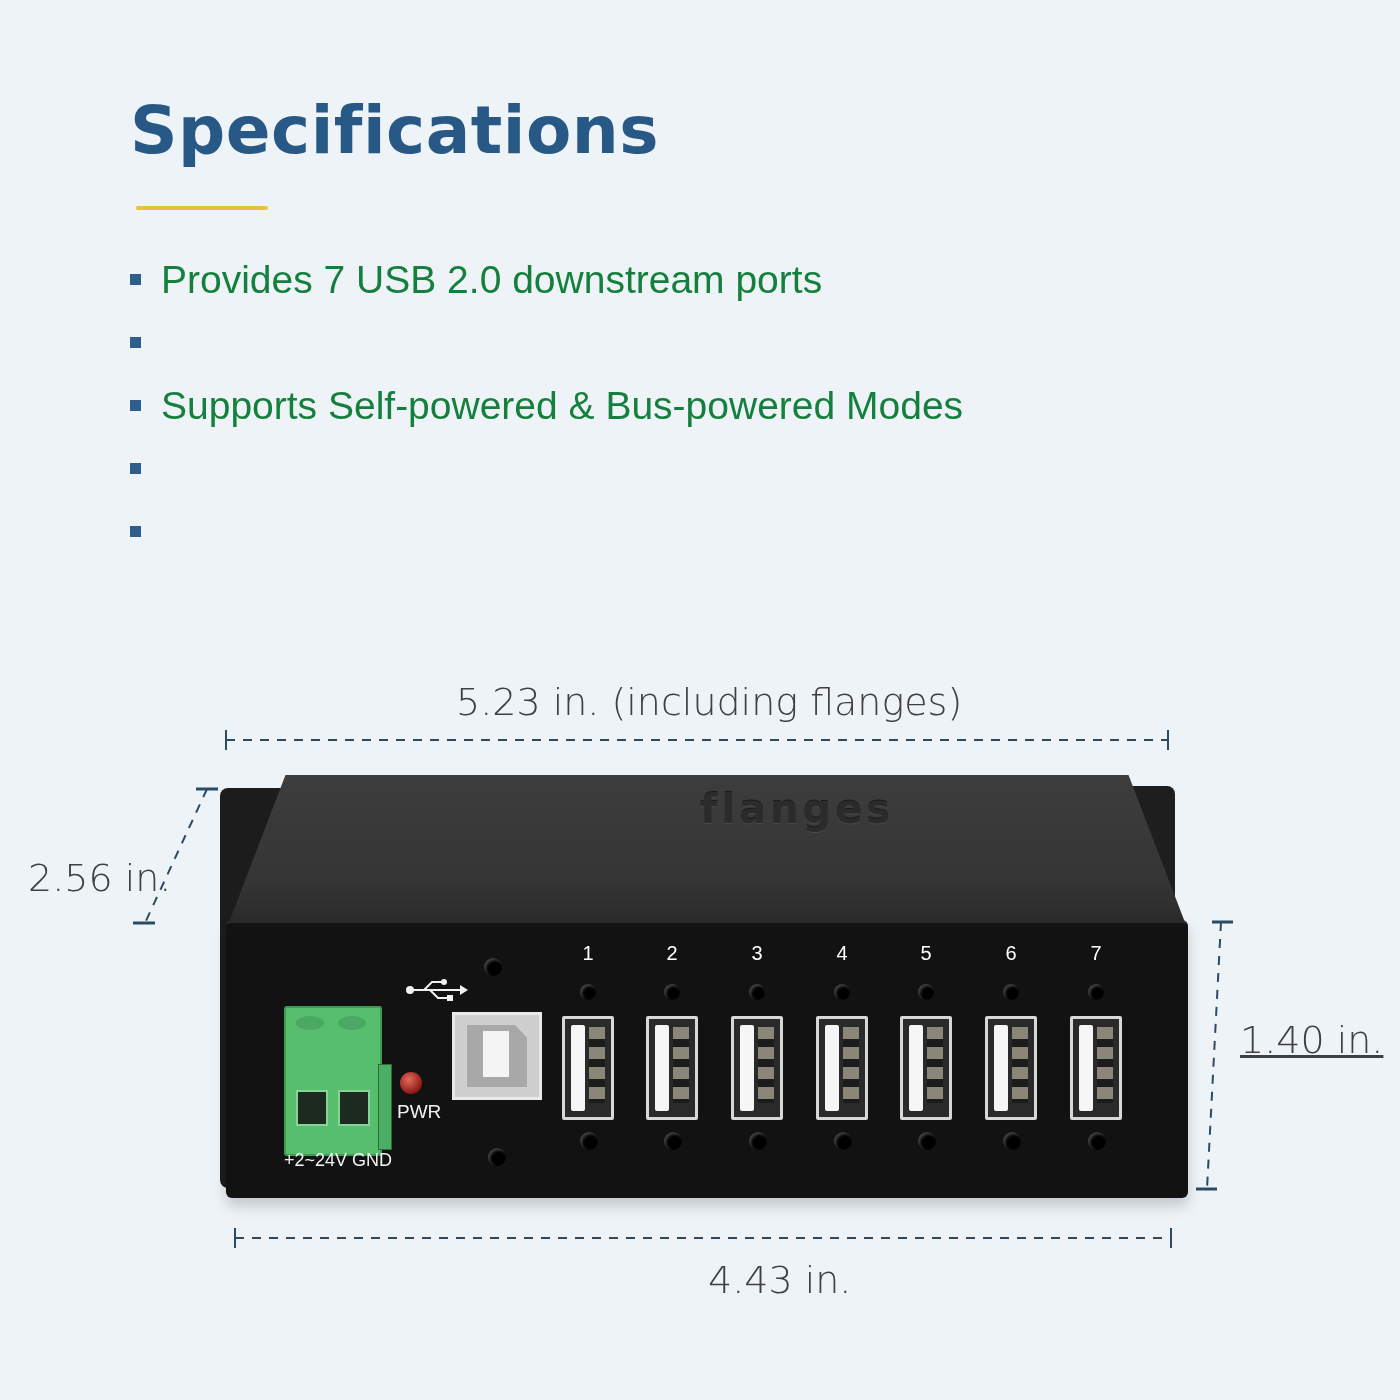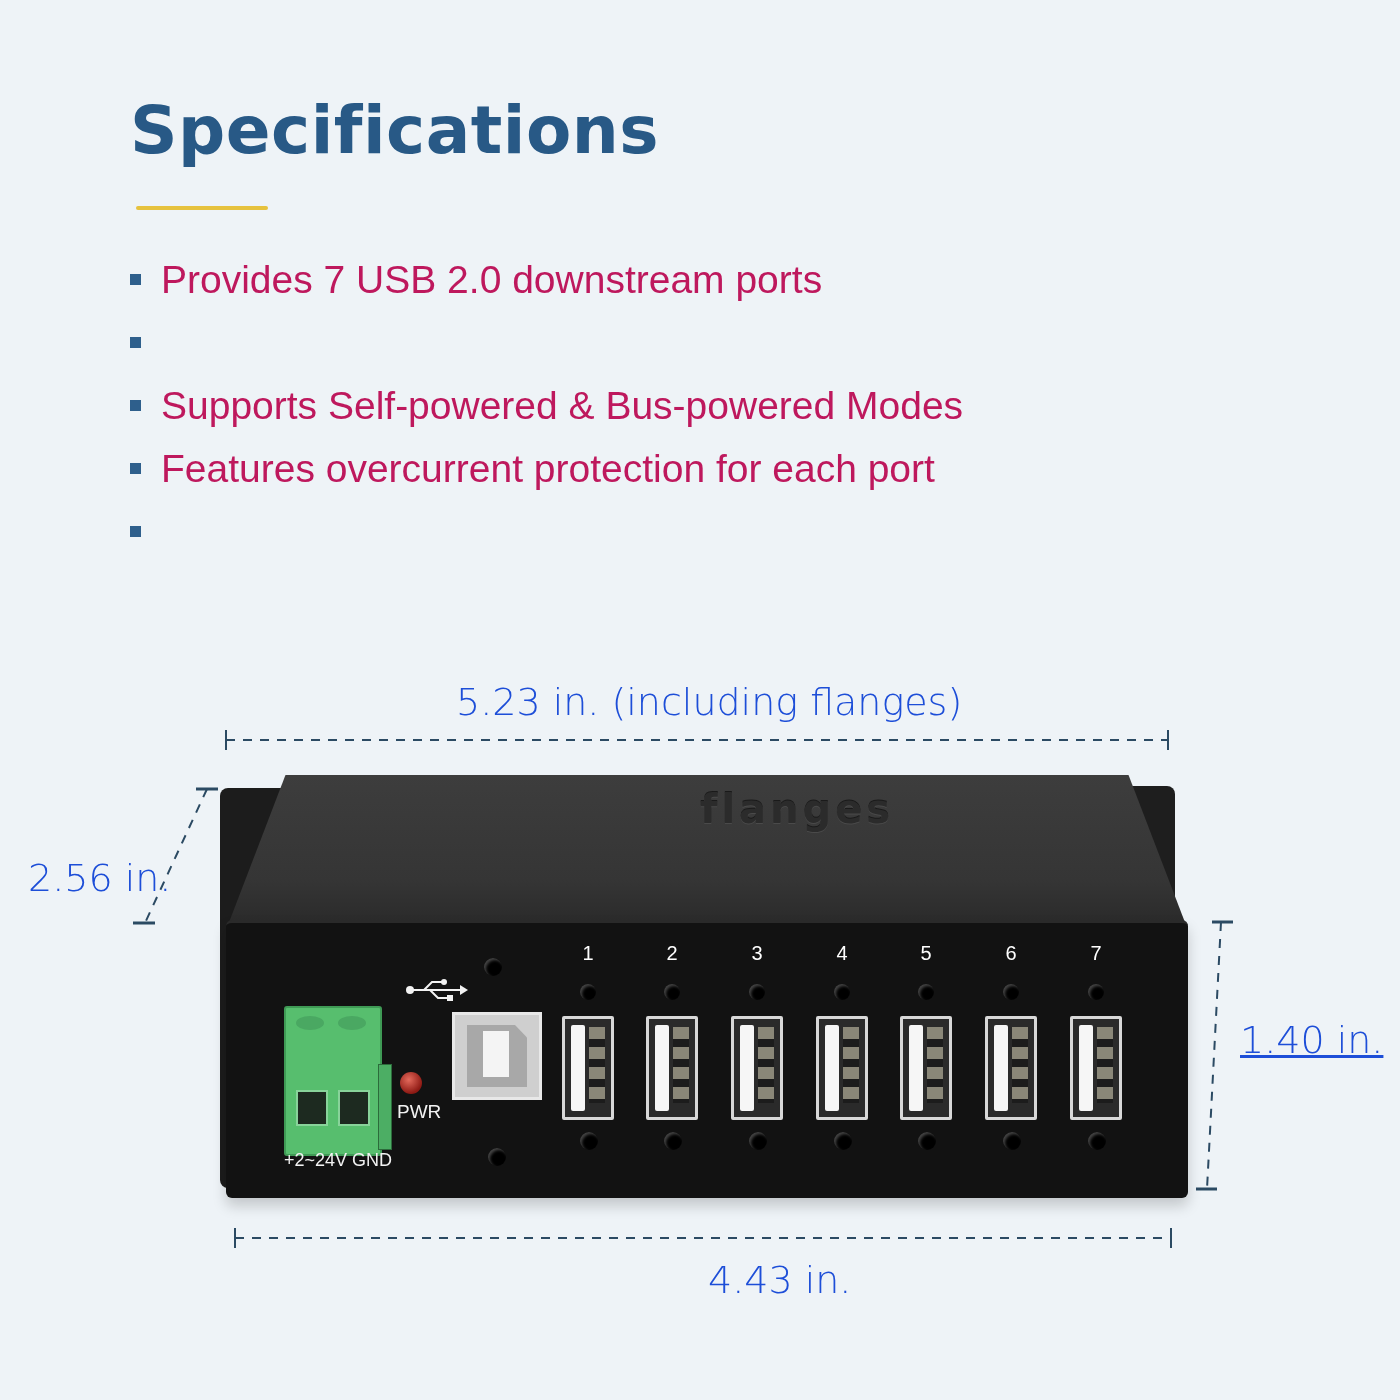--- a/index.html
+++ b/index.html
@@ -13,27 +13,27 @@
     font-family: "DejaVu Sans", sans-serif; font-weight: bold;
     font-size: 66px; color: #285986; letter-spacing: 0.5px; margin: 0;
   }
   .accent-line {
     position: absolute; left: 136px; top: 206px; width: 132px; height: 4px;
     background: #e6c23e; border-radius: 2px;
   }
   .spec-list { position: absolute; left: 130px; top: 248px; margin: 0; padding: 0; list-style: none; }
   .spec-item {
     display: flex; align-items: center; height: 63px;
-    font-family: "Liberation Sans", sans-serif; font-size: 39px; color: #be185d;
+    font-family: "Liberation Sans", sans-serif; font-size: 39px; color: #15803d;
   }
   .bullet { width: 11px; height: 11px; background: #2e5f8c; margin-right: 20px; flex: none; }
 
   .dim-label {
     position: absolute; font-family: "DejaVu Sans", sans-serif;
-    font-weight: 300; color: #1d4ed8; font-size: 38px; white-space: nowrap;
+    font-weight: 300; color: #404040; font-size: 38px; white-space: nowrap;
   }
   svg.dims { position: absolute; left: 0; top: 0; }
 
   
   .flange-left {
     position: absolute; left: 220px; top: 788px; width: 80px; height: 400px;
     background: #1c1c1c; border-radius: 8px 0 0 8px;
   }
   .flange-right {
     position: absolute; left: 1100px; top: 786px; width: 75px; height: 400px;
@@ -91,21 +91,20 @@
     </li>
   <li class="spec-item">
       <span class="bullet"></span>
     </li>
   <li class="spec-item">
       <span class="bullet"></span>
       <span>Supports Self-powered &amp; Bus-powered Modes</span>
     </li>
   <li class="spec-item">
       <span class="bullet"></span>
-      <span>Features overcurrent protection for each port</span>
     </li>
   <li class="spec-item">
       <span class="bullet"></span>
     </li>
 </ul>
 
 <svg class="dims" width="1400" height="1400">
   <g stroke="#2b4a63" stroke-width="2" fill="none">
 
     <line x1="226" y1="740" x2="1168" y2="740" stroke-dasharray="9 8"></line>

